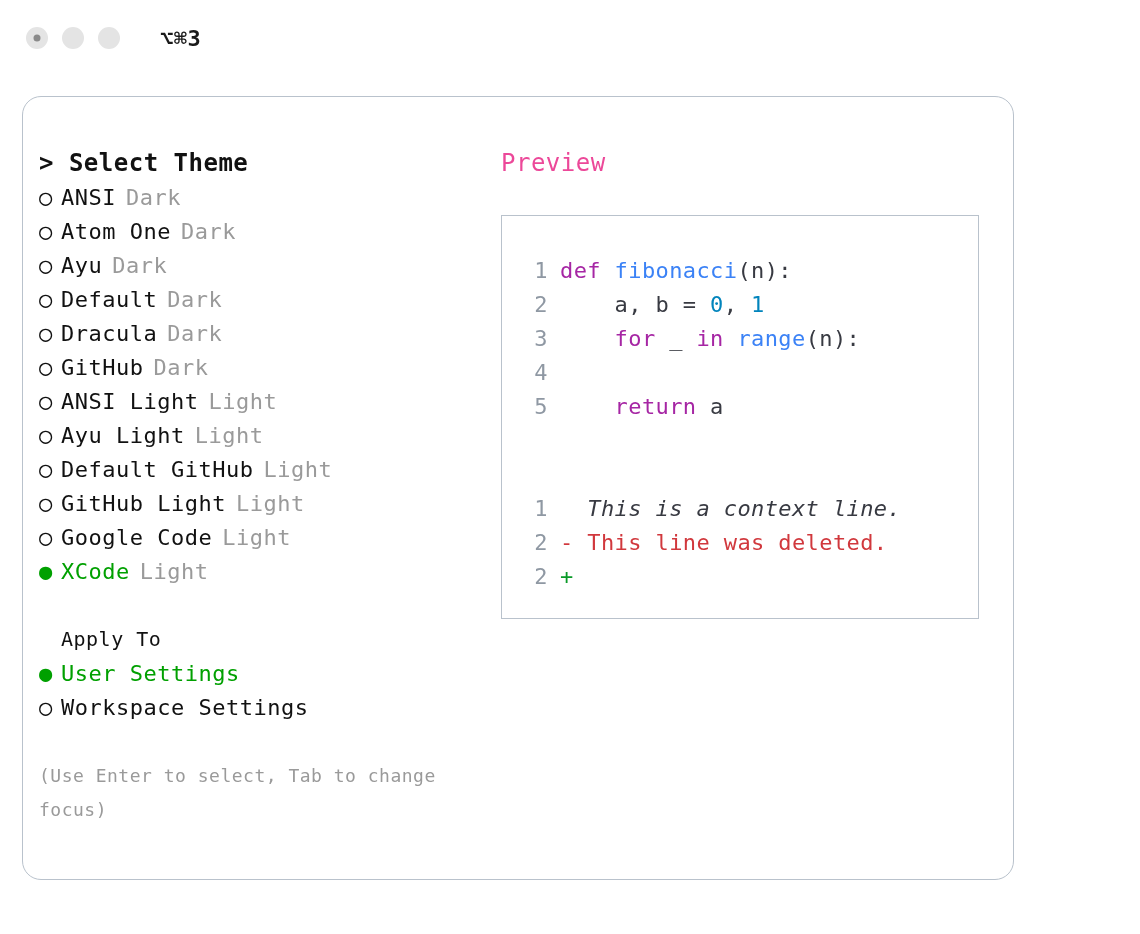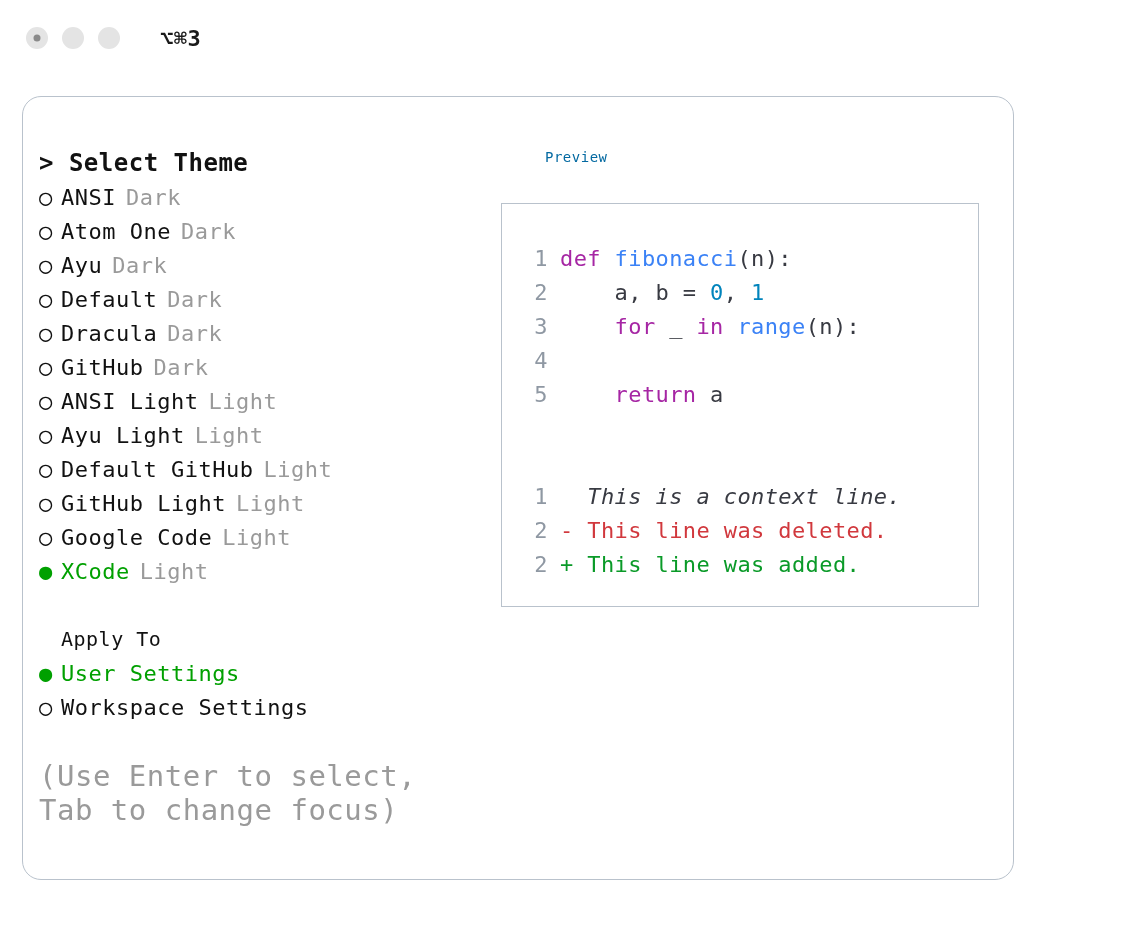--- a/index.html
+++ b/index.html
@@ -123,31 +123,30 @@
   .apply-heading {
     font-size: 20px;
     color: #111111;
     margin-left: 22px;
     letter-spacing: 0.5px;
     height: 34px;
     white-space: pre;
   }
   .hint {
     margin-top: 30px;
-    font-size: 29px;
+    font-size: 18px;
     color: #9a9a9a;
     line-height: 34px;
     letter-spacing: 0.5px;
     width: 420px;
   }
   .preview-title {
-    font-size: 14px;
-    color: #0369a1;
-    letter-spacing: 0.5px;
-    margin-left: 44px;
+    font-size: 24px;
+    color: #ec4899;
+    letter-spacing: 0.5px;
   }
   .preview-box {
     margin-top: 38px;
     width: 478px;
     height: 404px;
     border: 1px solid #b9c2cc;
     box-sizing: border-box;
     background: #ffffff;
     padding: 38px 0 0 18px;
   }
@@ -326,21 +325,20 @@
 
           <div class="code-line">
             <span class="lineno">2</span>
             <span class="del">- </span>
             <span class="del">This line was deleted.</span>
           </div>
 
           <div class="code-line">
             <span class="lineno">2</span>
             <span class="add">+ </span>
-            <span class="add">This line was added.</span>
           </div>
 
         </div>
       </div>
 
     </div>
   </div>
 </div>
 
 </body></html>

